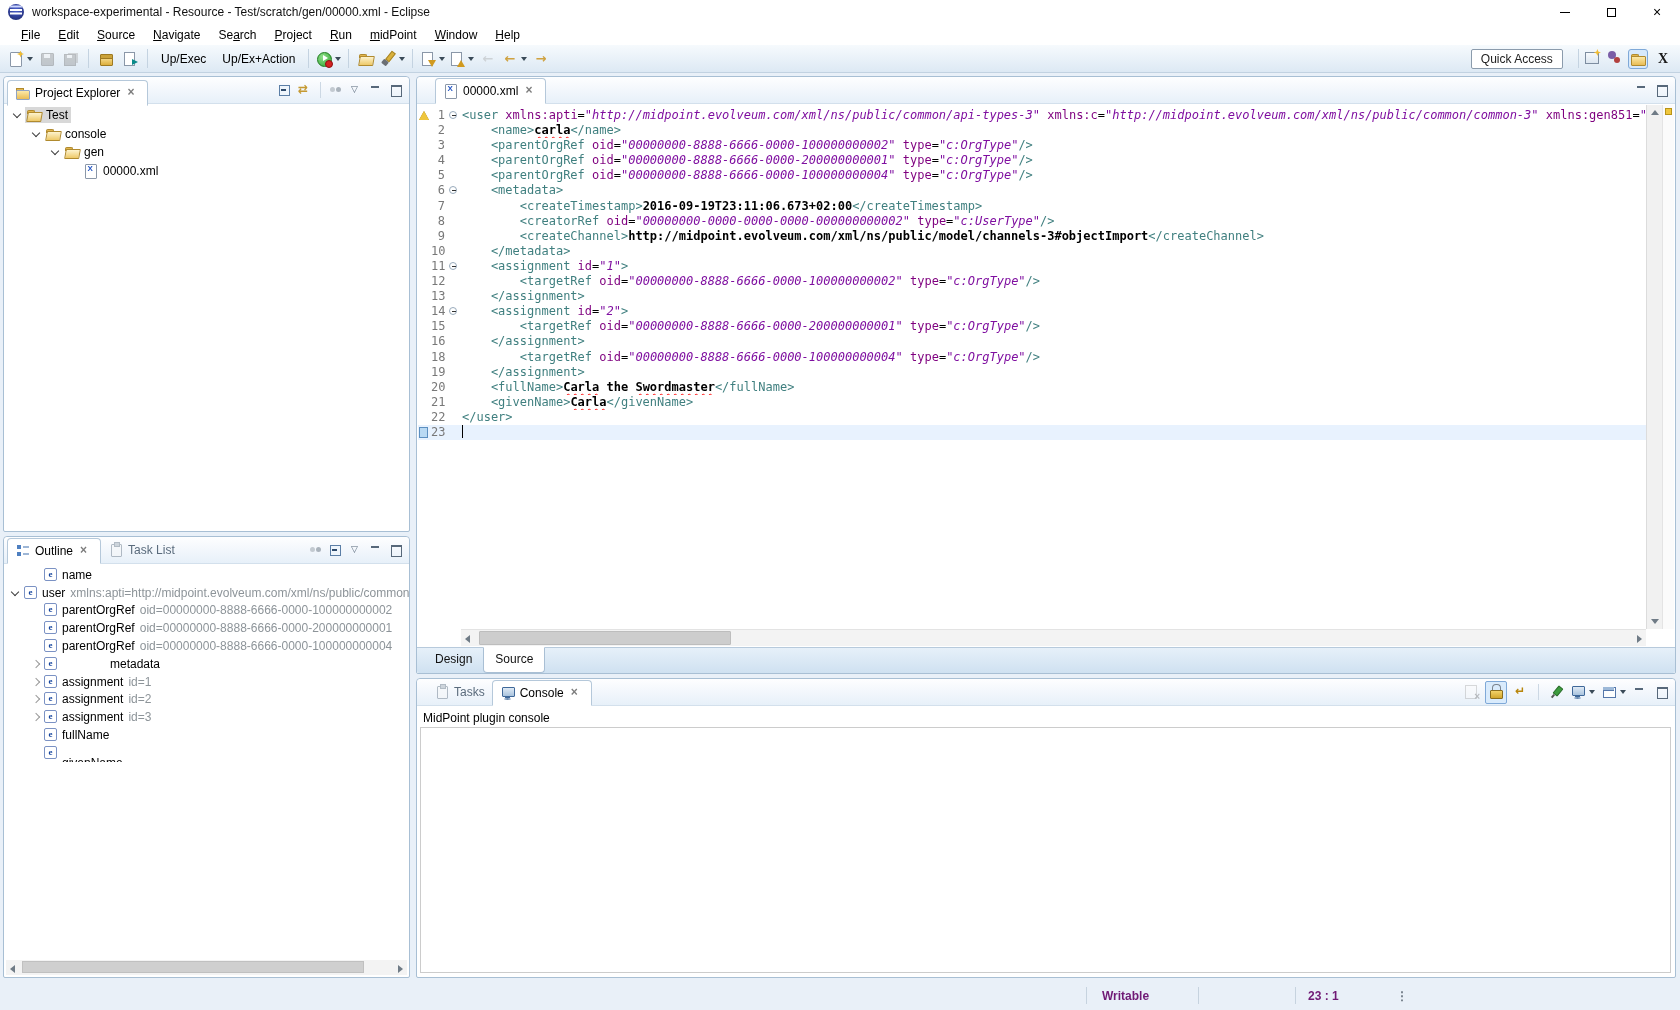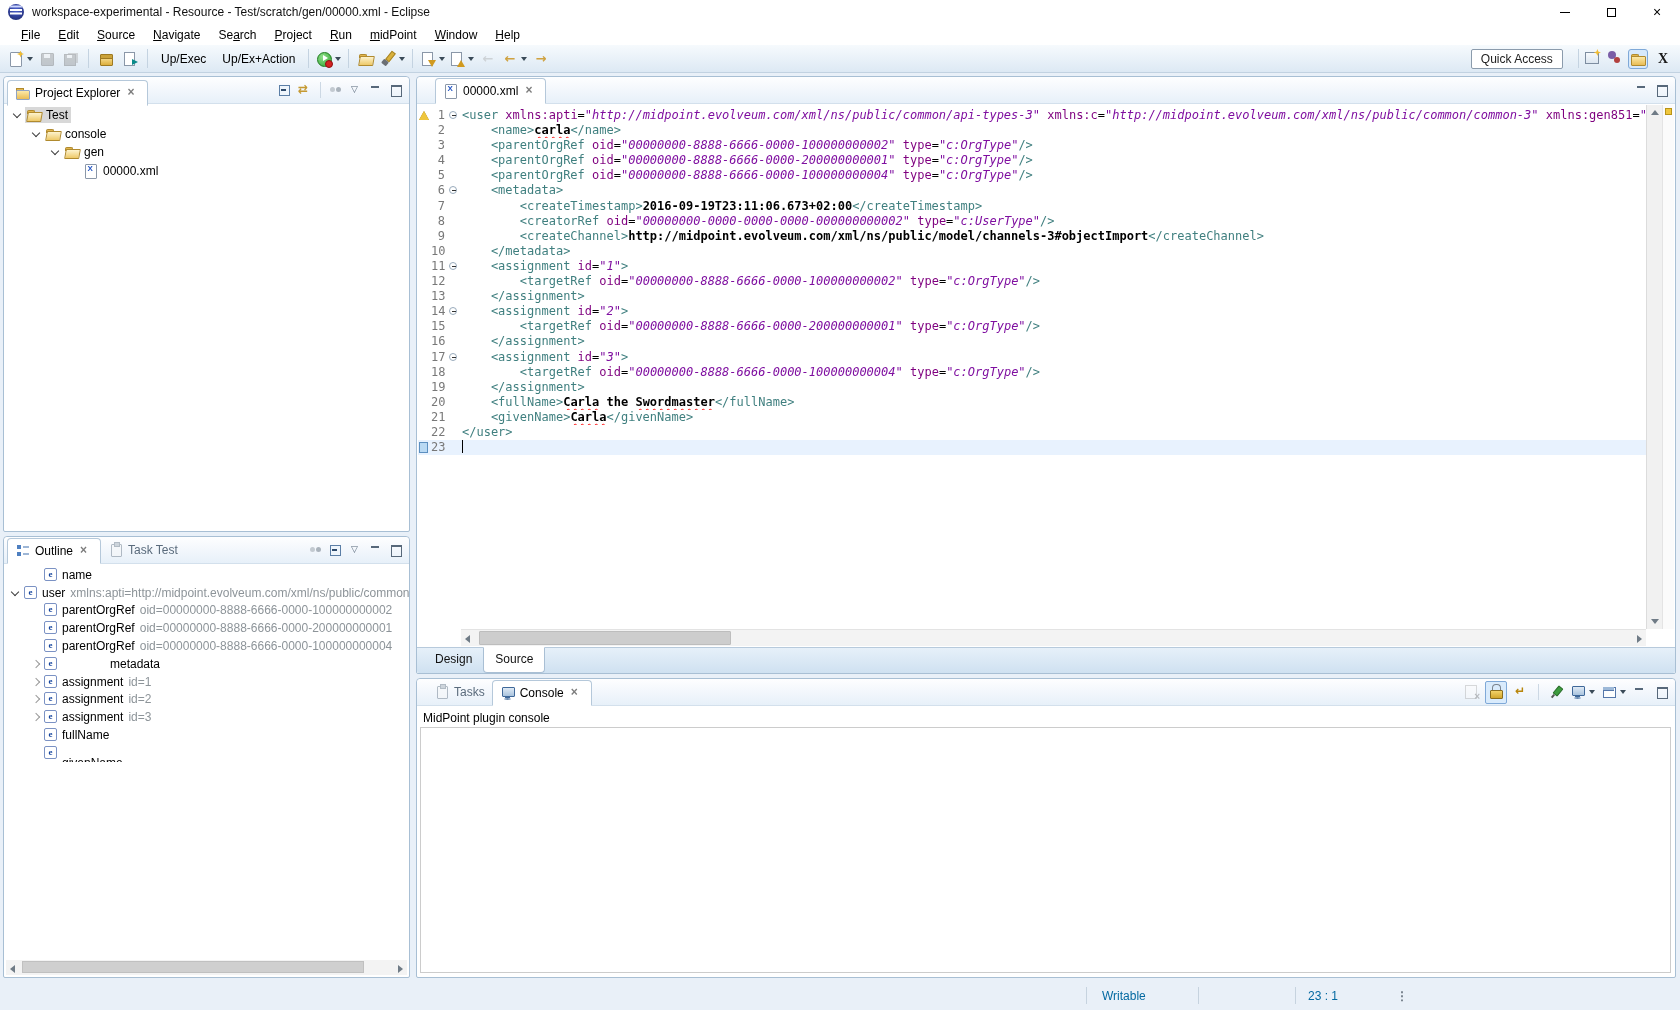--- a/index.html
+++ b/index.html
@@ -99,21 +99,21 @@
   .console-label { position:absolute; left:6px; top:32px; color:#000; }
   .console-box { position:absolute; left:3px; right:4px; top:48px; bottom:4px; background:#fff; border:1px solid #cccccc; }
   .tb-on { background:#d9ebfc; border:1px solid #7fa9d8; border-radius:2px; }
 
   
   .ol-hscroll { position:absolute; left:2px; right:2px; bottom:2px; height:15px; background:#f3f3f3; }
   .ol-thumb { position:absolute; left:16px; top:1px; width:342px; height:12px; background:#cfcfcf; border:1px solid #c0c0c0; }
 
   
   .statusbar { position:absolute; left:0; top:982px; width:1680px; height:28px; background:#e9f0f8; }
-  .sb-item { position:absolute; top:7px; color:#0369a1; }
+  .sb-item { position:absolute; top:7px; color:#701a75;font-weight:bold; }
   .sb-sep { position:absolute; top:5px; width:1px; height:17px; background:#c6d3df; }
   .sb-dots { color:#6b7682; font-weight:bold; }
 
   
   .ic { position:relative; display:inline-block; width:16px; height:16px; flex:none; }
   .ic-eclipse { width:16px; height:16px; border-radius:50%; background:radial-gradient(circle at 50% 38%,#4a5fd0 0%,#26337f 75%); overflow:hidden; }
   .ic-eclipse::before { content:""; position:absolute; left:2px; top:5px; width:12px; height:1.5px; background:#fff; box-shadow:0 3.5px 0 #fff,0 -3.5px 0 #cdd7ff; }
 
   .ic-folder::before, .ic-folder-open::before, .ic-resource-perspective::before { content:""; position:absolute; left:1px; top:3px; width:6px; height:3px; background:#e3b74f; border:1px solid #b08a2e; border-bottom:none; border-radius:2px 2px 0 0; }
   .ic-folder::after, .ic-folder-open::after, .ic-resource-perspective::after { content:""; position:absolute; left:1px; top:5px; width:13px; height:8px; background:linear-gradient(#fce9a8,#e9bd55); border:1px solid #b08a2e; border-radius:1px; }
@@ -334,21 +334,21 @@
 
   <div class="panel" style="left:3px;top:536px;width:407px;height:442px;">
     <div class="phead">
       <span class="ptab active" style="margin-left:3px;">
         <span class="ic ic-outline-view"></span>
         <span>Outline</span>
         <span class="ic ic-close"></span>
       </span>
       <span class="ptab">
         <span class="ic ic-task-list" style="opacity:.65;"></span>
-        <span>Task Test</span>
+        <span>Task List</span>
       </span>
       <span class="ptools">
         <span class="ic ic-focus-task"></span>
         <span class="ic ic-collapse-all"></span>
         <span class="ic ic-view-menu"></span>
         <span class="ic ic-minimize"></span>
         <span class="ic ic-maximize"></span>
       </span>
     </div>
     <div style="padding-top:2px;">
@@ -534,28 +534,20 @@
           <span class="ln-ann"></span>
           <span class="ln-num">15</span>
           <span class="ln-fold"></span>
           <span class="ln-code"><span class="tok-t">        &lt;targetRef </span><span class="tok-a">oid</span><span class="tok-p">=</span><span class="tok-v">"00000000-8888-6666-0000-200000000001"</span><span class="tok-p"> </span><span class="tok-a">type</span><span class="tok-p">=</span><span class="tok-v">"c:OrgType"</span><span class="tok-t">/&gt;</span></span>
         </div>
         <div class="ed-line">
           <span class="ln-ann"></span>
           <span class="ln-num">16</span>
           <span class="ln-fold"></span>
           <span class="ln-code"><span class="tok-t">    &lt;/assignment&gt;</span></span>
-        </div>
-        <div class="ed-line">
-          <span class="ln-ann"></span>
-          <span class="ln-num">17</span>
-          <span class="ln-fold">
-            <span class="fold-dot"></span>
-          </span>
-          <span class="ln-code"><span class="tok-t">    &lt;assignment </span><span class="tok-a">id</span><span class="tok-p">=</span><span class="tok-v">"3"</span><span class="tok-t">&gt;</span></span>
         </div>
         <div class="ed-line">
           <span class="ln-ann"></span>
           <span class="ln-num">18</span>
           <span class="ln-fold"></span>
           <span class="ln-code"><span class="tok-t">        &lt;targetRef </span><span class="tok-a">oid</span><span class="tok-p">=</span><span class="tok-v">"00000000-8888-6666-0000-100000000004"</span><span class="tok-p"> </span><span class="tok-a">type</span><span class="tok-p">=</span><span class="tok-v">"c:OrgType"</span><span class="tok-t">/&gt;</span></span>
         </div>
         <div class="ed-line">
           <span class="ln-ann"></span>
           <span class="ln-num">19</span>

